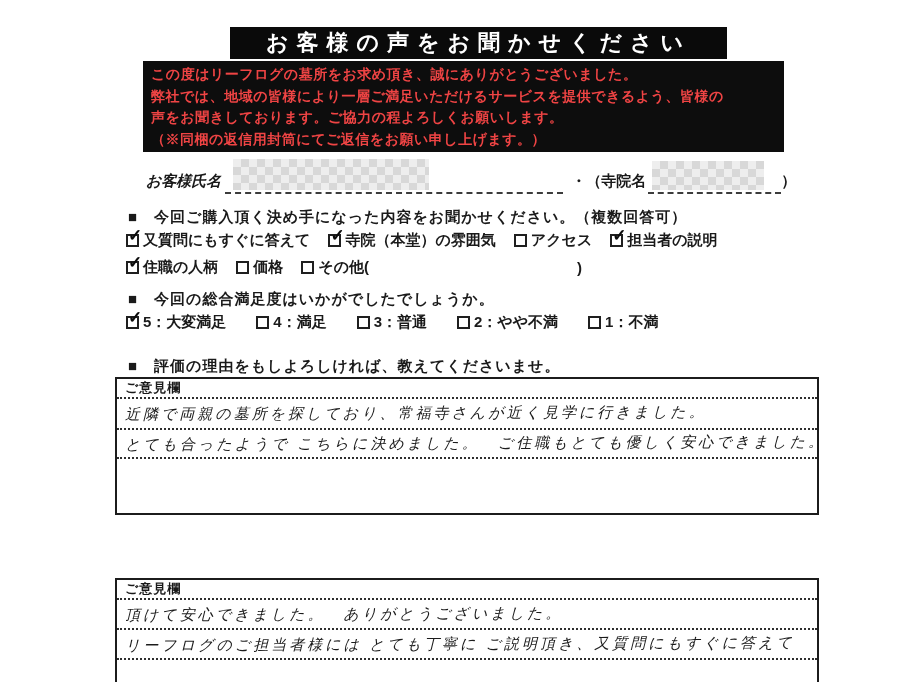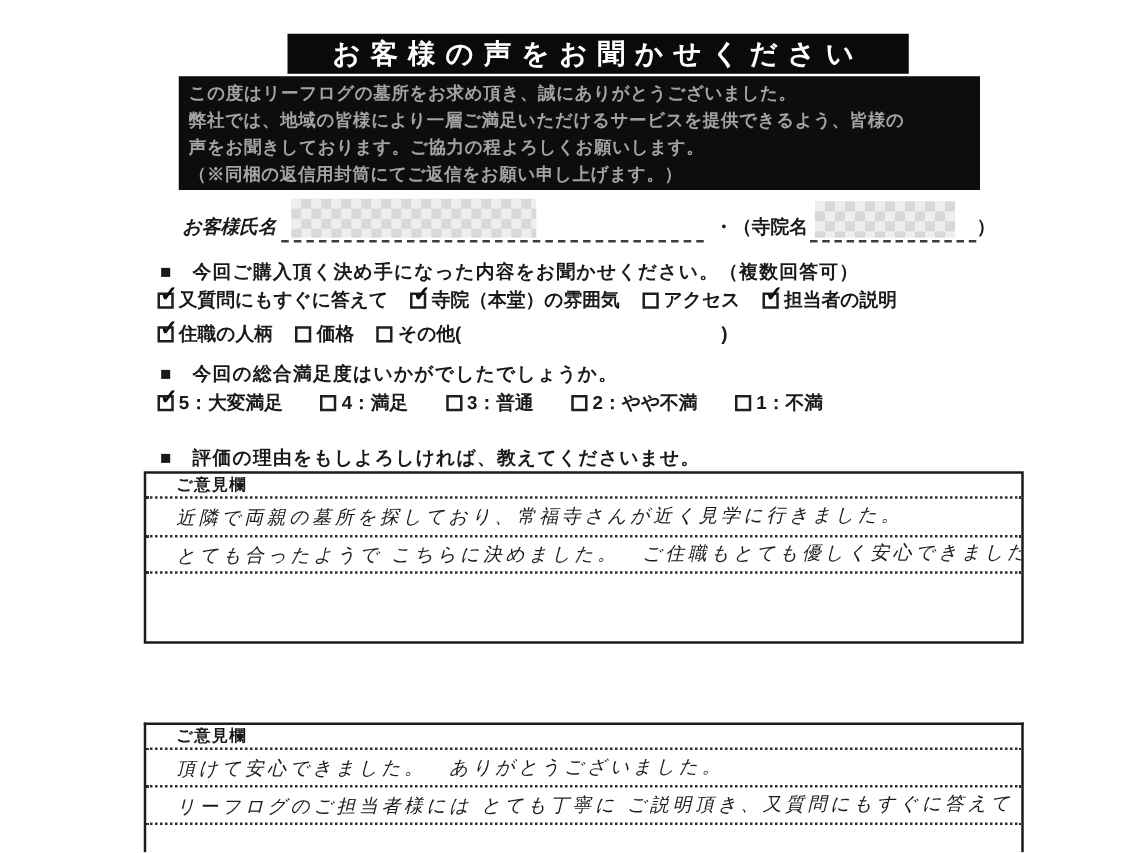--- a/index.html
+++ b/index.html
@@ -9,21 +9,21 @@
   }
   
   .titlebar{
     position:absolute;left:230px;top:27px;width:497px;height:32px;
     background:#0a0a0a;color:#ffffff;display:flex;align-items:center;justify-content:center;
     font-size:22px;font-weight:bold;letter-spacing:8px;white-space:nowrap;
   }
   
   .intro{
     position:absolute;left:143px;top:61px;width:641px;height:91px;box-sizing:border-box;
-    background:#0d0d0d;color:#a3a3a3;font-size:14px;font-weight:bold;
+    background:#0d0d0d;color:#ef4444;font-size:14px;font-weight:bold;
     line-height:21.5px;padding:3px 8px;letter-spacing:0.5px;white-space:nowrap;overflow:hidden;
   }
   
   .name-row{
     position:absolute;left:146px;top:158px;height:36px;display:flex;align-items:flex-end;
     font-size:15px;font-weight:600;white-space:nowrap;
   }
   .name-row .lbl{padding-bottom:3px;font-style:italic;}
   .uline{position:relative;border-bottom:2px dashed #3c3c3c;height:30px;}
   .uline.u1{width:338px;margin-left:4px;}
@@ -54,21 +54,21 @@
     width:13px;height:13px;border:2px solid #1f1f1f;box-sizing:border-box;
     position:relative;display:inline-block;flex:0 0 auto;background:#fff;
   }
   .tick{display:none;position:absolute;left:0px;top:-9px;font-size:17px;font-weight:bold;color:#0c0c0c;line-height:1;}
   .opt[data-checked="true"] .tick{display:block;}
   .paren-gap{display:inline-block;width:200px;}
   
   .obox{position:absolute;left:115px;width:704px;border:2.5px solid #1c1c1c;box-sizing:border-box;background:#fff;}
   .obox.b1{top:377px;height:138px;}
   .obox.b2{top:578px;height:104px;border-bottom:none;}
-  .row{border-bottom:2px dotted #2e2e2e;box-sizing:border-box;padding-left:24px;display:flex;align-items:center;overflow:hidden;}
+  .row{border-bottom:2px dotted #2e2e2e;box-sizing:border-box;padding-left:8px;display:flex;align-items:center;overflow:hidden;}
   .row.lblrow{height:20px;font-size:13px;font-weight:bold;letter-spacing:1px;}
   .b1 .row.h{height:31px;}
   .b1 .row.h3{height:29px;}
   .b1 .row.empty{height:30px;border-bottom:none;}
   .b2 .row.h{height:30px;}
   .b2 .row.empty{height:28px;border-bottom:none;}
   .hand{
     font-size:15px;font-style:italic;letter-spacing:3px;color:#1b1b1b;
     white-space:nowrap;display:inline-block;transform:rotate(-0.25deg);
   }

